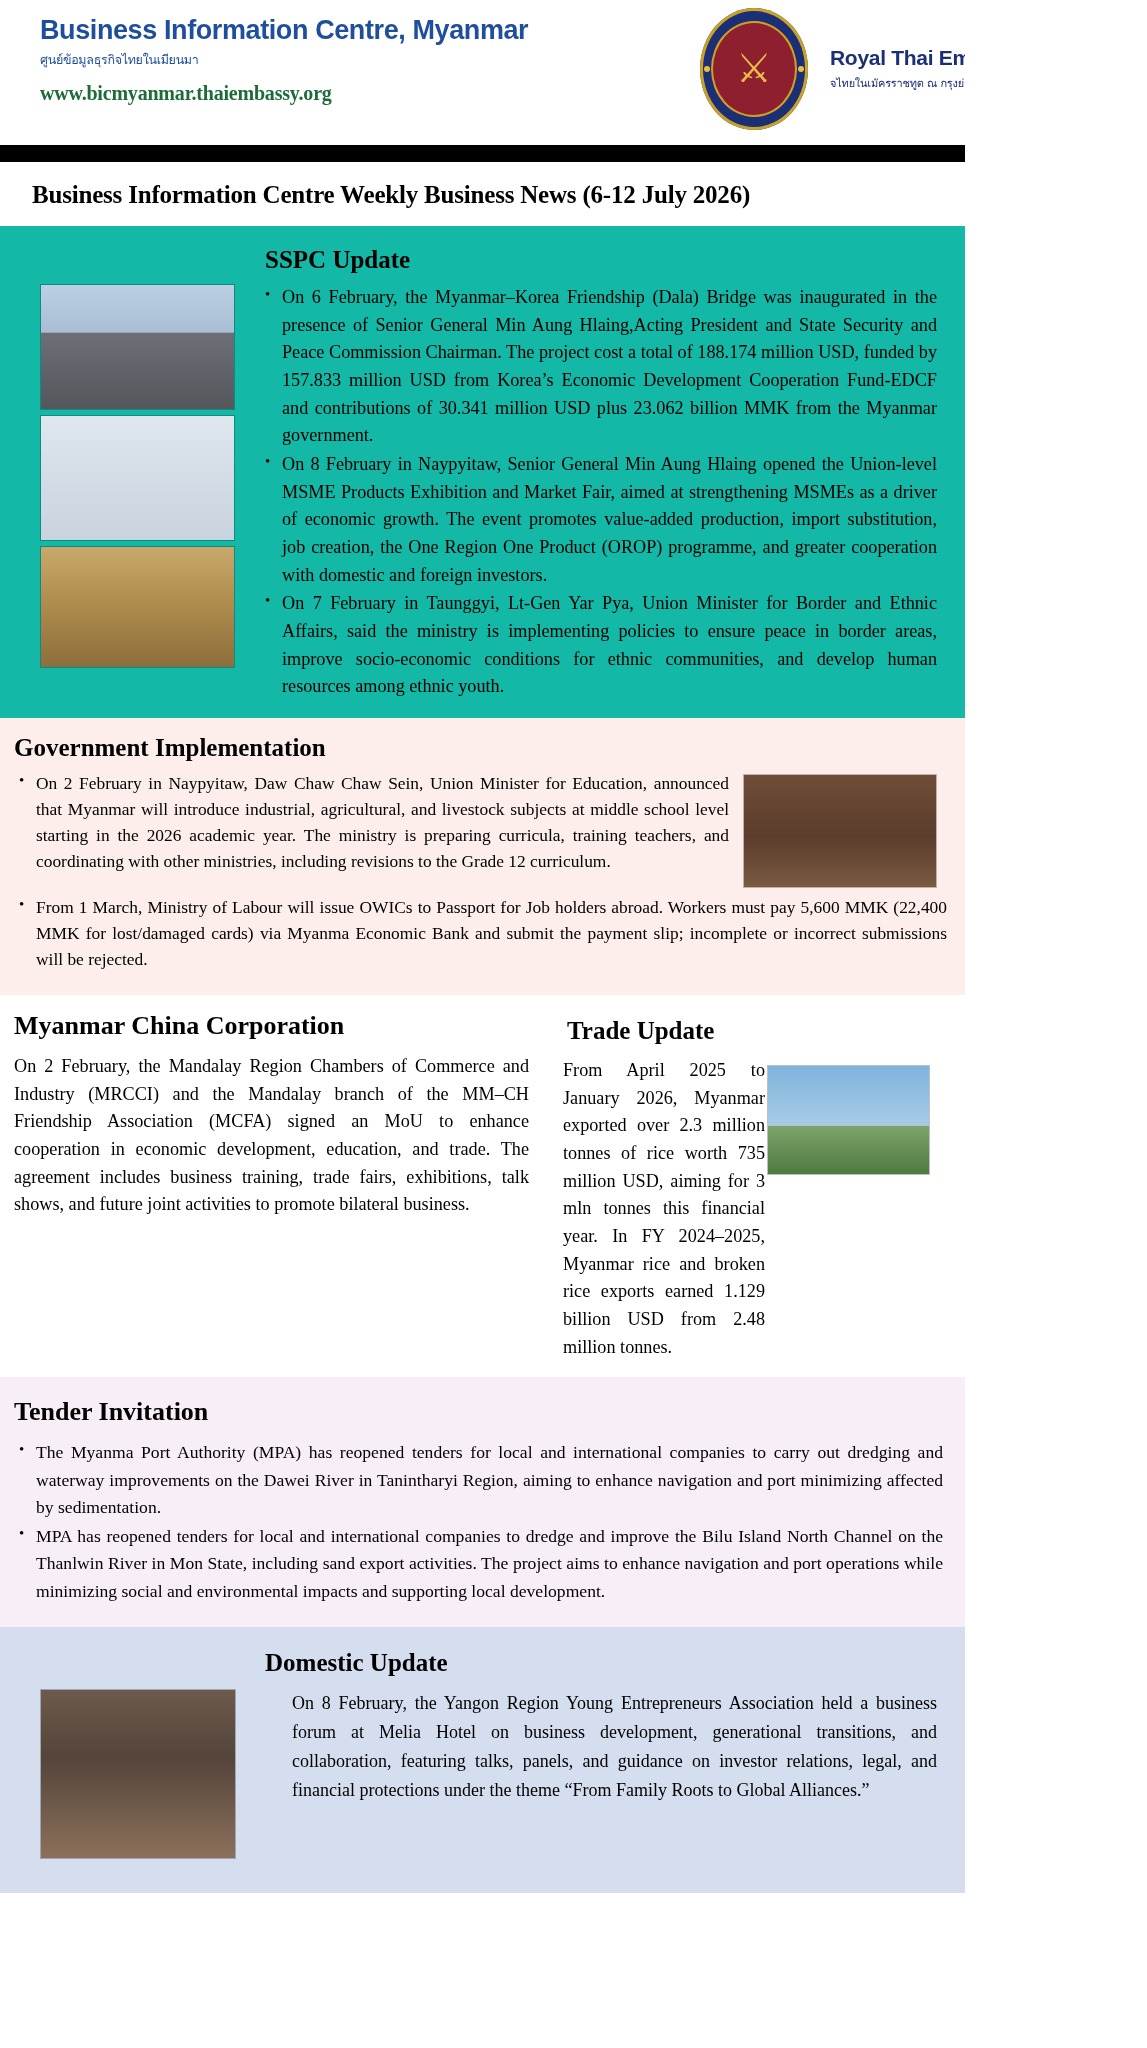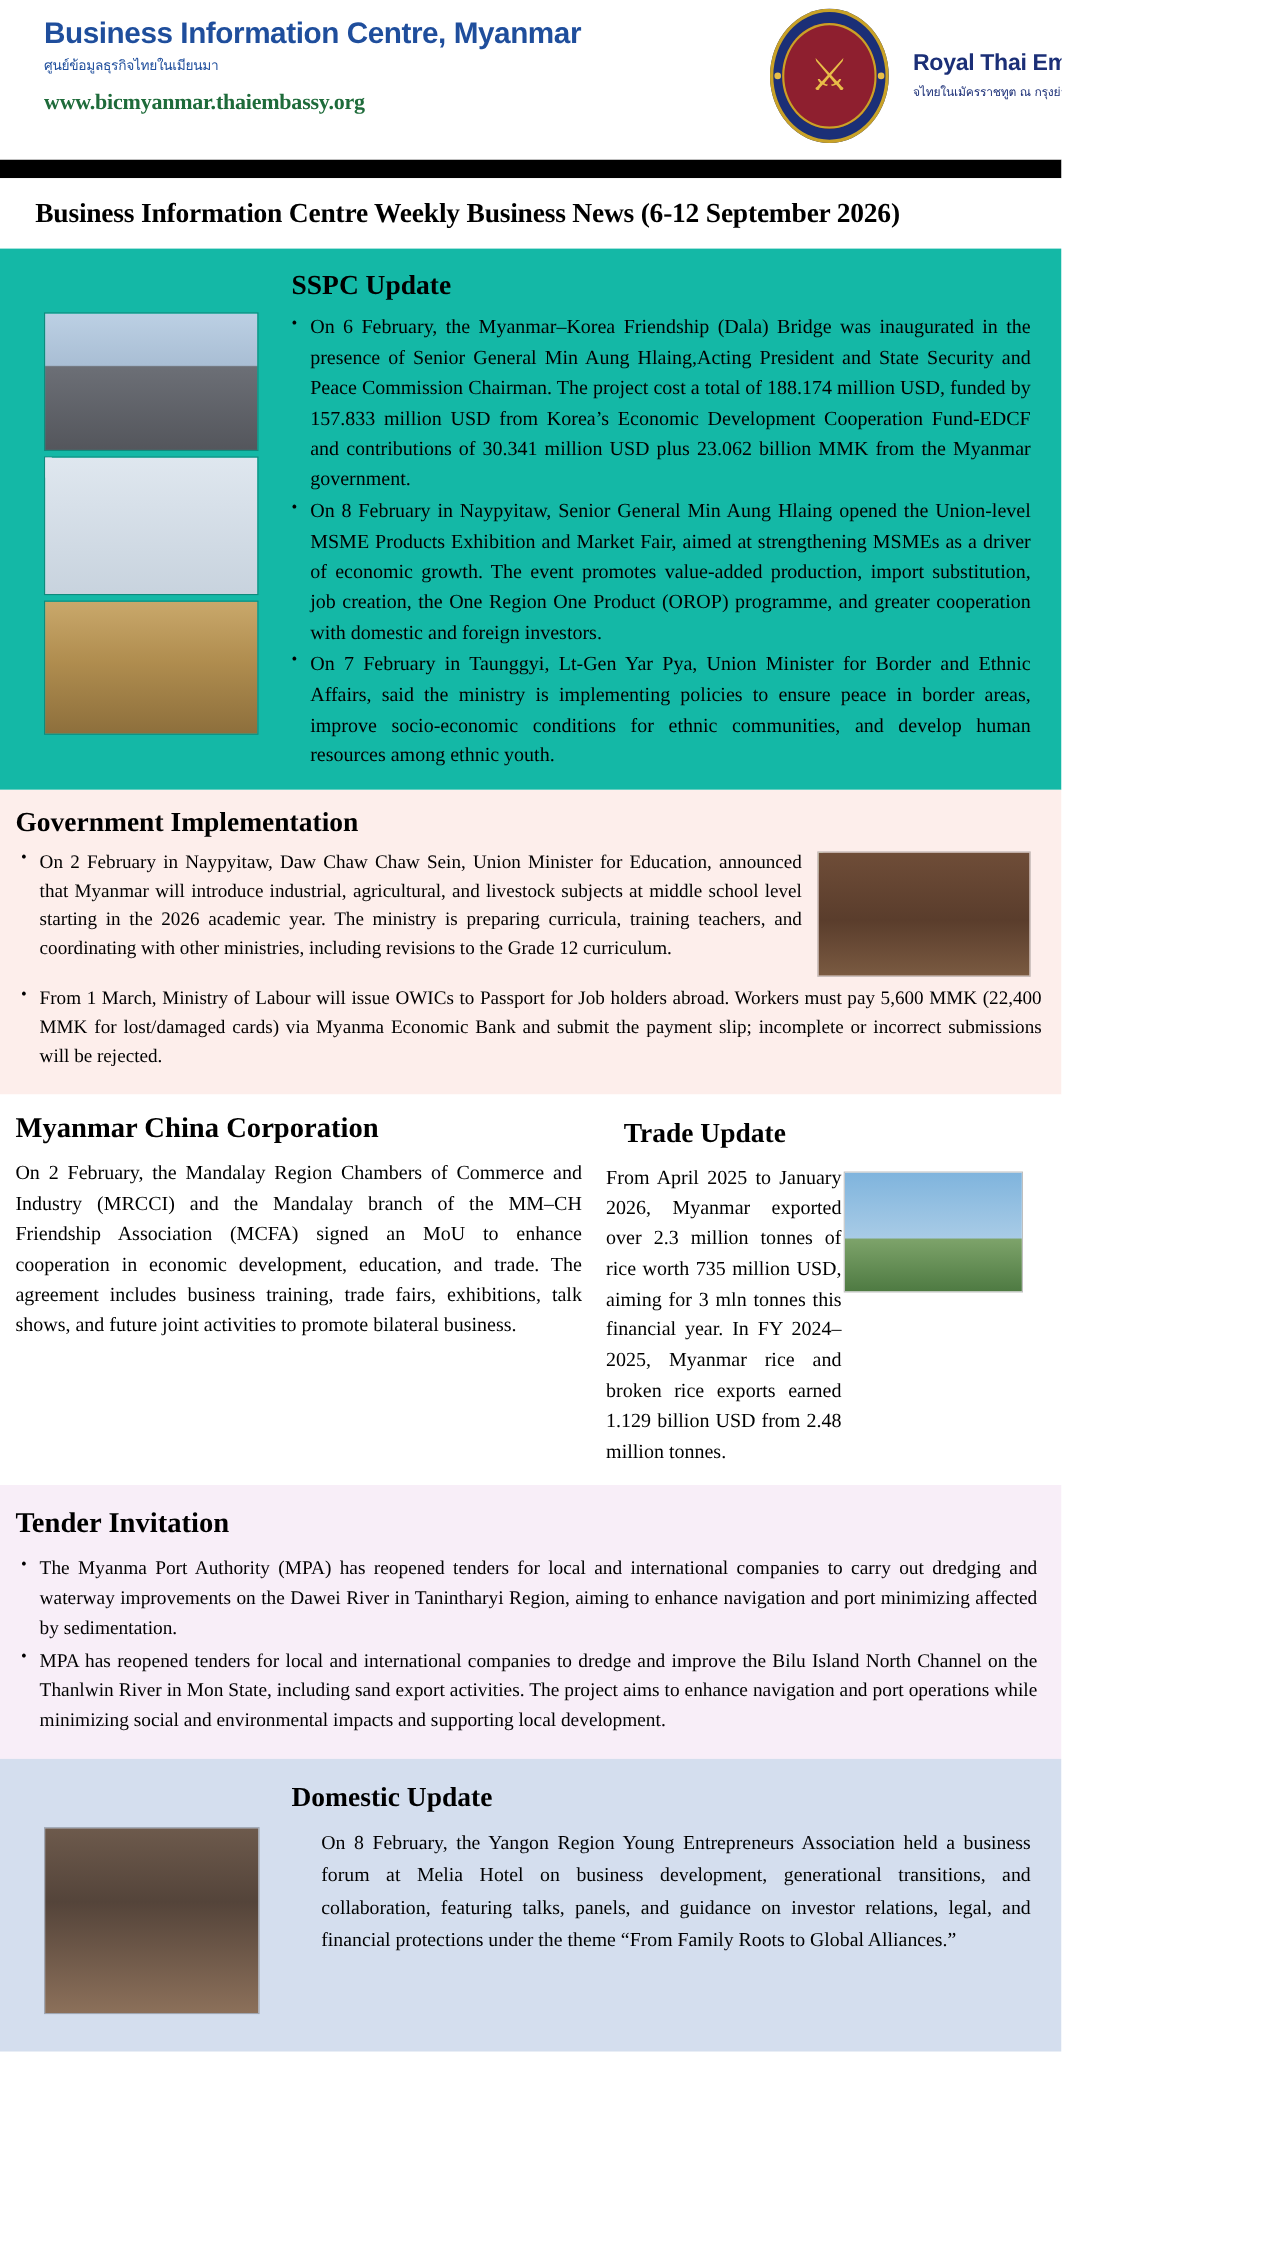--- a/index.html
+++ b/index.html
@@ -256,20 +256,21 @@
   .trade-head {
     font-size: 25px;
     padding-top: 12px;
     padding-bottom: 12px;
     margin-left: 16px !important;
   }
   .trade-body { display: flex; align-items: flex-start; }
   .trade-text {
     flex: 1;
     padding-right: 2px;
+    margin-left: 12px;
   }
   .trade-photo-col { width: 180px; flex: 0 0 180px; padding-top: 8px; }
   p.body {
     margin: 0;
     text-align: justify;
     font-size: 18.2px;
     line-height: 1.52;
   }
 
   
@@ -322,21 +323,21 @@
       <div>
         <div class="emb-text-main">Royal Thai Embassy, Yangon</div>
         <div class="emb-text-th">จไทยในเมัครราชทูต ณ กรุงย่างกุ้ง</div>
       </div>
     </div>
   </div>
 
   <div class="black-bar"></div>
 
   <div class="doc-title-band">
-    <div class="doc-title">Business Information Centre Weekly Business News (6-12 September 2026)</div>
+    <div class="doc-title">Business Information Centre Weekly Business News (6-12 July 2026)</div>
   </div>
 
   <section class="section sec-sspc sspc-wrap">
     <h2 class="sec-head sspc-head">SSPC Update</h2>
     <div class="sspc-body">
       <div class="sspc-photos">
 
         <div class="photo" style="height:124px">
           <span class="ph" style="position:absolute;inset:0;background:linear-gradient(#bcd0e4 0%,#a9bed4 38%,#6c6f76 39%,#54565c 100%)"></span>
           <span class="lyr" style="left:0;top:40%;width:100%;height:60%;background:linear-gradient(#3b3f52,#20232e)"></span>

